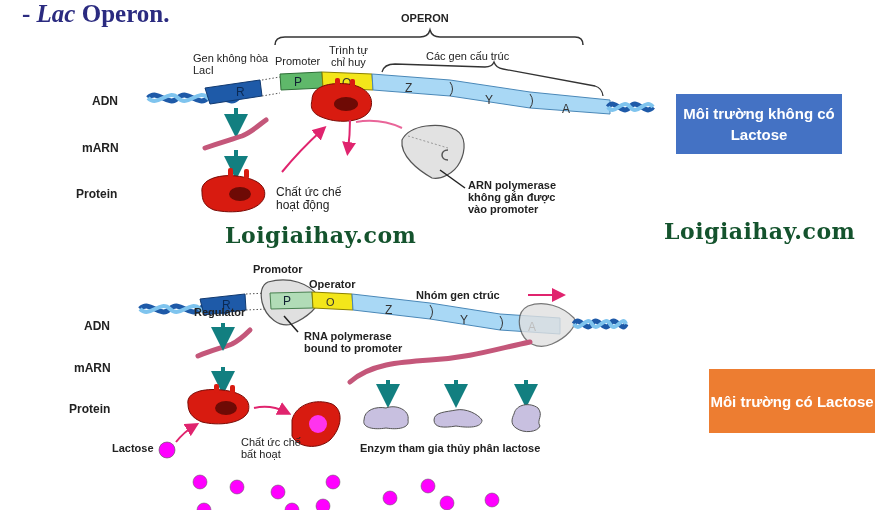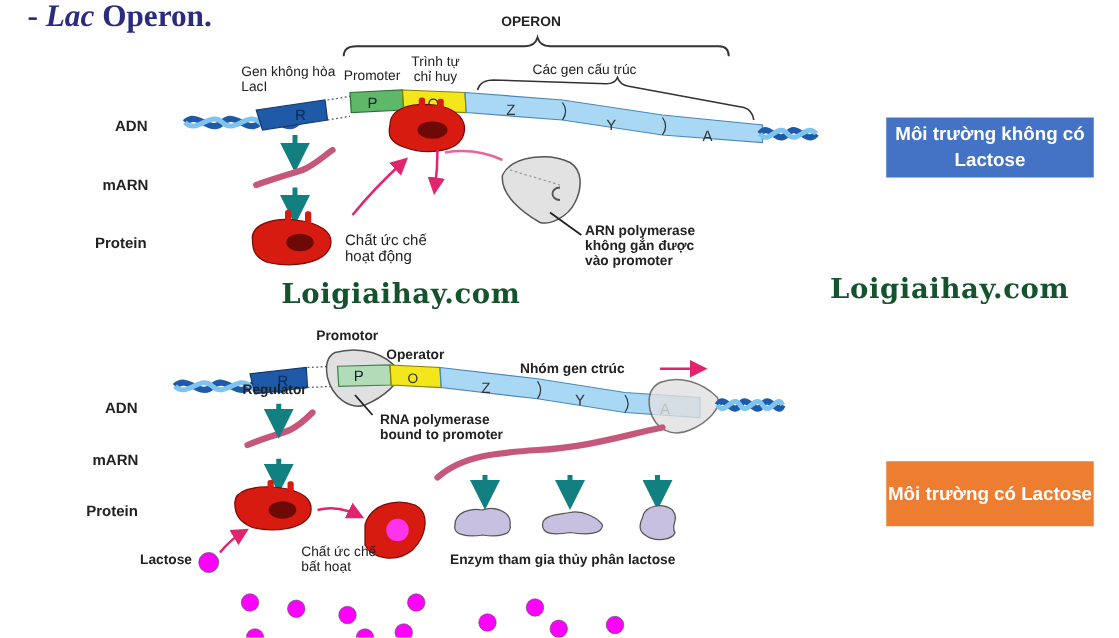--- a/index.html
+++ b/index.html
@@ -189,34 +189,34 @@
   </div>
 <div class="small smallb" style="left:468px;top:179px;line-height:12px;">
     <div>ARN polymerase</div>
     <div>không gắn được</div>
     <div>vào promoter</div>
   </div>
 
 <div class="wm" style="left:225px;top:222px;">Loigiaihay.com</div>
 <div class="wm" style="left:664px;top:218px;">Loigiaihay.com</div>
 
-<div class="box blue" style="left:709px;top:94px;width:166px;height:48px;">Môi trường không có Lactose</div>
+<div class="box blue" style="left:676px;top:94px;width:166px;height:60px;">Môi trường không có Lactose</div>
 
 <div class="lbl" style="left:84px;top:319px;">ADN</div>
 <div class="lbl" style="left:74px;top:361px;">mARN</div>
 <div class="lbl" style="left:69px;top:402px;">Protein</div>
 
 <div class="small smallb" style="left:194px;top:282px;margin-top:24px;">Regulator</div>
 <div class="small smallb" style="left:253px;top:263px;">Promotor</div>
 <div class="small smallb" style="left:309px;top:278px;">Operator</div>
 <div class="small smallb" style="left:416px;top:289px;">Nhóm gen ctrúc</div>
 <div class="small smallb" style="left:304px;top:330px;">
     <div>RNA polymerase</div>
     <div>bound to promoter</div>
   </div>
 <div class="small smallb" style="left:112px;top:442px;">Lactose</div>
 <div class="small" style="left:241px;top:436px;">
     <div>Chất ức chế</div>
     <div>bất hoạt</div>
   </div>
 <div class="small smallb" style="left:360px;top:442px;">Enzym tham gia thủy phân lactose</div>
 
-<div class="box orange" style="left:709px;top:369px;width:166px;height:52px;text-align:right;">Môi trường có Lactose</div>
+<div class="box orange" style="left:709px;top:369px;width:166px;height:64px;text-align:right;">Môi trường có Lactose</div>
 
 </body></html>

